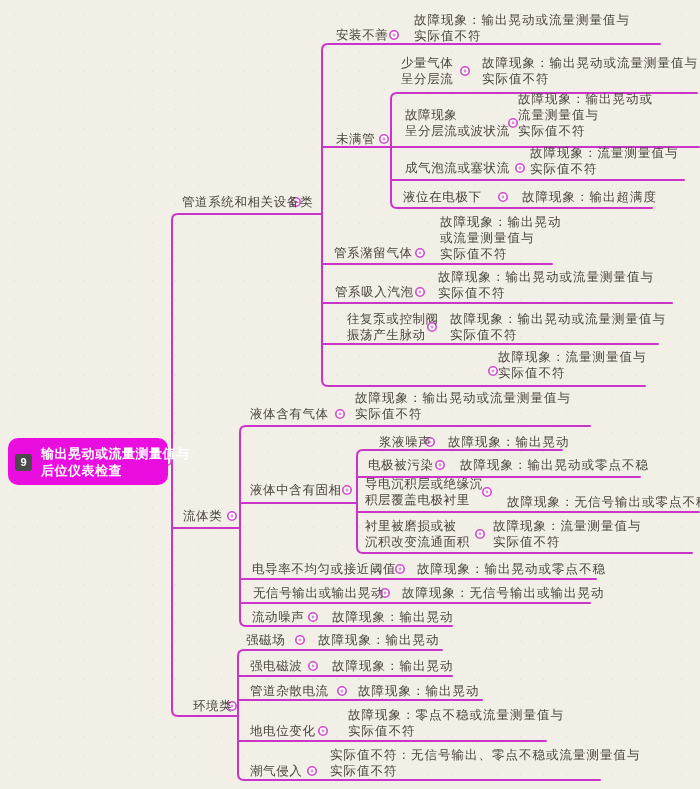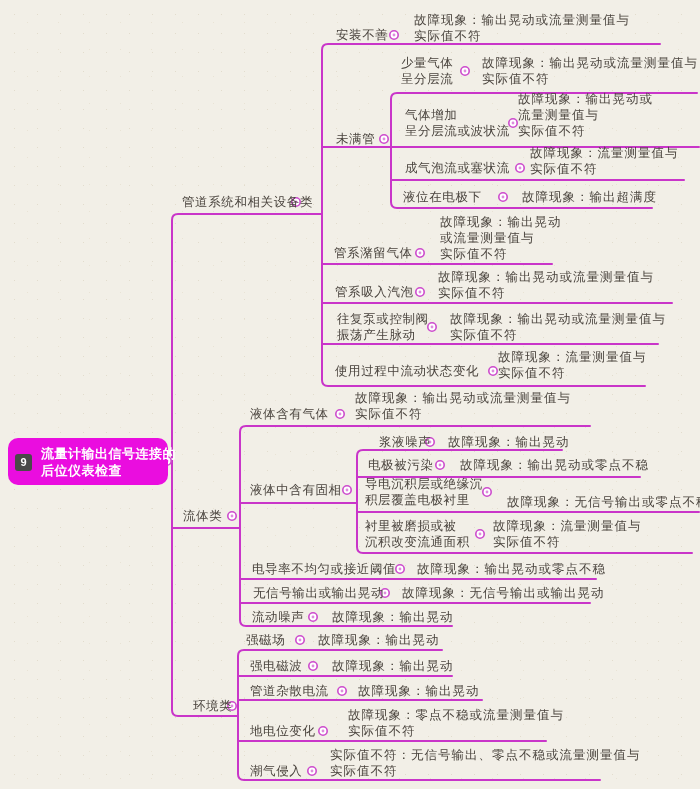--- a/index.html
+++ b/index.html
@@ -181,21 +181,21 @@
         </g>
       <g>
           <circle class="ring" cx="312" cy="771" r="4.2"></circle>
           <circle class="pip" cx="312" cy="771" r="1.4"></circle>
         </g>
     </g>
   </svg>
 
   <div class="root">
     <span class="badge">9</span>
-    <span class="ln">流量计输出信号连接的</span>
+    <span class="ln">输出晃动或流量测量值与</span>
     <span class="ln">后位仪表检查</span>
   </div>
 
   <div class="t" style="left:182px;top:194px">
       <span class="ln">管道系统和相关设备类</span>
     </div>
   <div class="t" style="left:183px;top:508px">
       <span class="ln">流体类</span>
     </div>
   <div class="t" style="left:193px;top:698px">
@@ -217,21 +217,21 @@
   <div class="t" style="left:401px;top:55px">
       <span class="ln">少量气体</span>
       <span class="ln">呈分层流</span>
     </div>
   <div class="t f" style="left:482px;top:55px">
       <span class="ln">故障现象：输出晃动或流量测量值与</span>
       <span class="ln">实际值不符</span>
     </div>
 
   <div class="t" style="left:405px;top:107px">
-      <span class="ln">气体增加</span>
+      <span class="ln">故障现象</span>
       <span class="ln">呈分层流或波状流</span>
     </div>
   <div class="t f" style="left:518px;top:91px">
       <span class="ln">故障现象：输出晃动或</span>
       <span class="ln">流量测量值与</span>
       <span class="ln">实际值不符</span>
     </div>
 
   <div class="t" style="left:405px;top:160px">
       <span class="ln">成气泡流或塞状流</span>
@@ -258,32 +258,29 @@
     </div>
 
   <div class="t" style="left:335px;top:284px">
       <span class="ln">管系吸入汽泡</span>
     </div>
   <div class="t f" style="left:438px;top:269px">
       <span class="ln">故障现象：输出晃动或流量测量值与</span>
       <span class="ln">实际值不符</span>
     </div>
 
-  <div class="t" style="left:337px;top:311px">
+  <div class="t" style="left:347px;top:311px">
       <span class="ln">往复泵或控制阀</span>
       <span class="ln">振荡产生脉动</span>
     </div>
   <div class="t f" style="left:450px;top:311px">
       <span class="ln">故障现象：输出晃动或流量测量值与</span>
       <span class="ln">实际值不符</span>
     </div>
 
-  <div class="t" style="left:335px;top:363px">
-      <span class="ln">使用过程中流动状态变化</span>
-    </div>
   <div class="t f" style="left:498px;top:349px">
       <span class="ln">故障现象：流量测量值与</span>
       <span class="ln">实际值不符</span>
     </div>
 
   <div class="t" style="left:250px;top:406px">
       <span class="ln">液体含有气体</span>
     </div>
   <div class="t f" style="left:355px;top:390px">
       <span class="ln">故障现象：输出晃动或流量测量值与</span>

